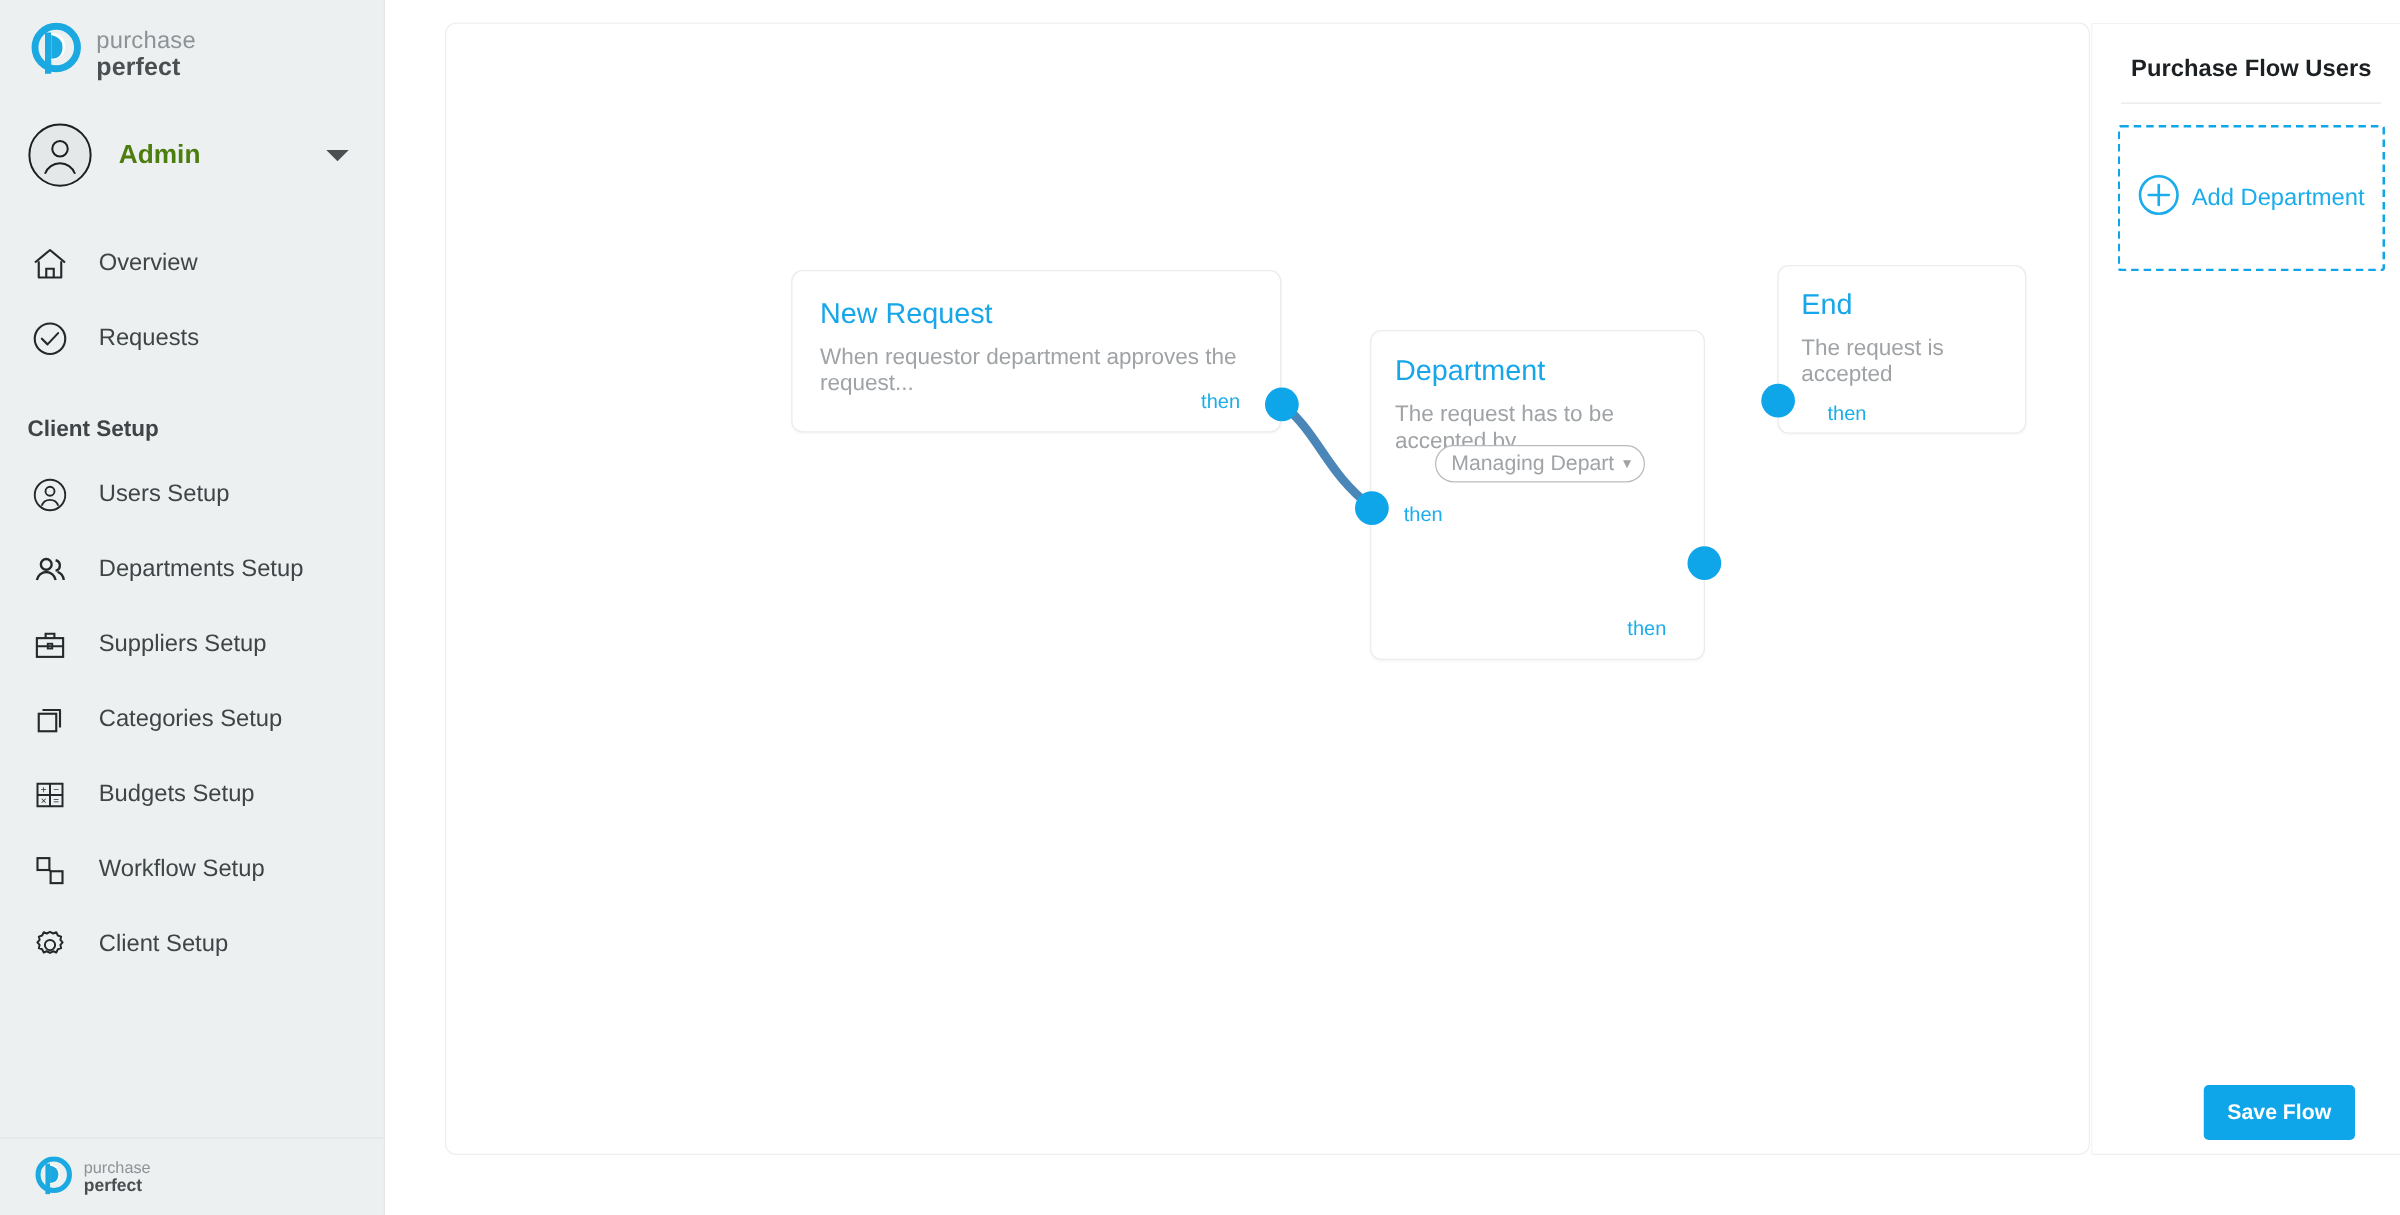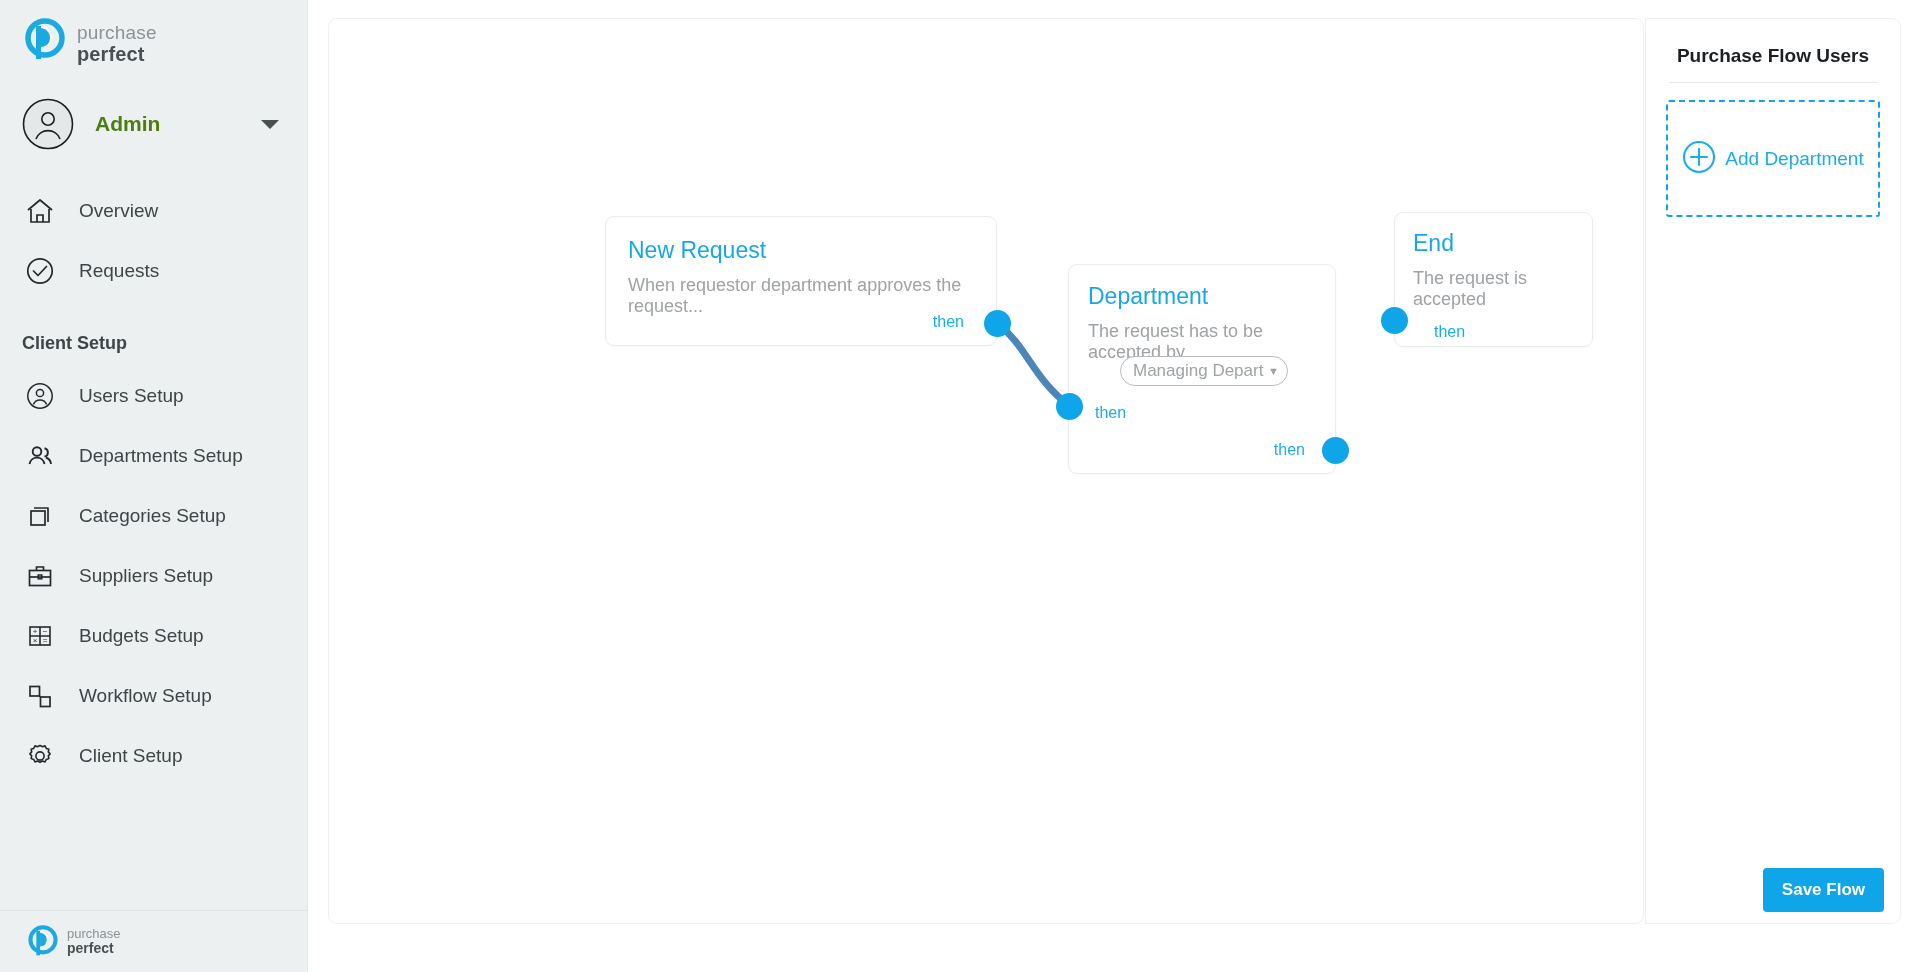--- a/index.html
+++ b/index.html
@@ -2,21 +2,21 @@
 <html><head>
 <meta charset="utf-8">
 <style>
   * { box-sizing: border-box; margin: 0; padding: 0; }
   html, body {
     width: 1920px; height: 972px;
     background: #ffffff;
     font-family: "Liberation Sans", sans-serif;
     overflow: hidden;
   }
-  .app { position: relative; width: 1920px; height: 972px; display: flex; }
+  .app { position: relative; width: 1920px; height: 972px; display: flex; gap: 28px; }
 
   
   .sidebar {
     width: 308px; height: 972px;
     background: #ecf0f1;
     position: relative;
     flex: 0 0 308px;
     border-right: 1px solid #e3e7e8;
   }
   .logo-top { padding: 18px 0 0 22px; display: flex; align-items: flex-start; gap: 9px; }
@@ -86,21 +86,21 @@
     position: absolute; width: 27px; height: 27px; border-radius: 50%;
     background: #0fa6e9; cursor: pointer;
   }
 
   #node-new-request { left: 276px; top: 197px; width: 392px; height: 130px; }
   #node-new-request .node-title { position: absolute; left: 22px; top: 20px; }
   #node-new-request .node-desc  { position: absolute; left: 22px; top: 58px; }
   #node-new-request .then-label { right: 32px; bottom: 14px; }
   #port-new-request-out { left: 655px; top: 291px; }
 
-  #node-department { left: 739px; top: 245px; width: 268px; height: 210px; }
+  #node-department { left: 739px; top: 245px; width: 268px; height: 264px; }
   #node-department .node-title { position: absolute; left: 19px; top: 18px; }
   #node-department .node-desc  { position: absolute; left: 19px; top: 56px; }
   .dept-select {
     position: absolute; left: 51px; top: 91px;
     width: 168px; height: 30px;
     border: 1px solid #b9bcbe; border-radius: 16px;
     background: #ffffff; color: #9fa3a6; font-size: 17px;
     font-family: "Liberation Sans", sans-serif;
     display: flex; align-items: center; padding: 0 8px 0 12px;
     cursor: pointer; overflow: hidden; white-space: nowrap;
@@ -229,37 +229,37 @@
             <path d="M19.5 7.2 a4.3 4.3 0 0 1 0 8.4" fill="none" stroke="#25292c" stroke-width="1.9"></path>
             <path d="M21 16.5 a7.6 7.6 0 0 1 5 6.5" fill="none" stroke="#25292c" stroke-width="1.9"></path>
           </svg>
         </span>
         <span class="nav-label">Departments Setup</span>
       </div>
 
       <div class="nav-item">
         <span class="nav-ico">
           <svg viewBox="0 0 30 30" width="30" height="30">
-            <path d="M9 7 L23 7 L23 21" fill="none" stroke="#25292c" stroke-width="1.7" stroke-linejoin="round"></path>
-            <rect x="6" y="10" width="14" height="14" fill="none" stroke="#25292c" stroke-width="1.7"></rect>
-          </svg>
-        </span>
-        <span class="nav-label">Categories Setup</span>
-      </div>
-
-      <div class="nav-item">
-        <span class="nav-ico">
-          <svg viewBox="0 0 30 30" width="30" height="30">
             <rect x="4.5" y="9.5" width="21" height="15" fill="none" stroke="#25292c" stroke-width="1.7"></rect>
             <path d="M11.5 9.5 L11.5 6 L18.5 6 L18.5 9.5" fill="none" stroke="#25292c" stroke-width="1.7"></path>
             <path d="M4.5 16 L25.5 16" fill="none" stroke="#25292c" stroke-width="1.7"></path>
             <rect x="13.2" y="14" width="3.6" height="3.8" fill="none" stroke="#25292c" stroke-width="1.5"></rect>
           </svg>
         </span>
         <span class="nav-label">Suppliers Setup</span>
+      </div>
+
+      <div class="nav-item">
+        <span class="nav-ico">
+          <svg viewBox="0 0 30 30" width="30" height="30">
+            <path d="M9 7 L23 7 L23 21" fill="none" stroke="#25292c" stroke-width="1.7" stroke-linejoin="round"></path>
+            <rect x="6" y="10" width="14" height="14" fill="none" stroke="#25292c" stroke-width="1.7"></rect>
+          </svg>
+        </span>
+        <span class="nav-label">Categories Setup</span>
       </div>
 
       <div class="nav-item">
         <span class="nav-ico">
           <svg viewBox="0 0 30 30" width="30" height="30">
             <rect x="5" y="6" width="20" height="18" fill="none" stroke="#25292c" stroke-width="1.6"></rect>
             <path d="M15 6 L15 24 M5 15 L25 15" stroke="#25292c" stroke-width="1.6"></path>
             <text x="10" y="13.4" font-size="8" text-anchor="middle" fill="#25292c" font-family="'Liberation Sans',sans-serif">+</text>
             <text x="20" y="13.4" font-size="8" text-anchor="middle" fill="#25292c" font-family="'Liberation Sans',sans-serif">−</text>
             <text x="10" y="22.4" font-size="8" text-anchor="middle" fill="#25292c" font-family="'Liberation Sans',sans-serif">×</text>

